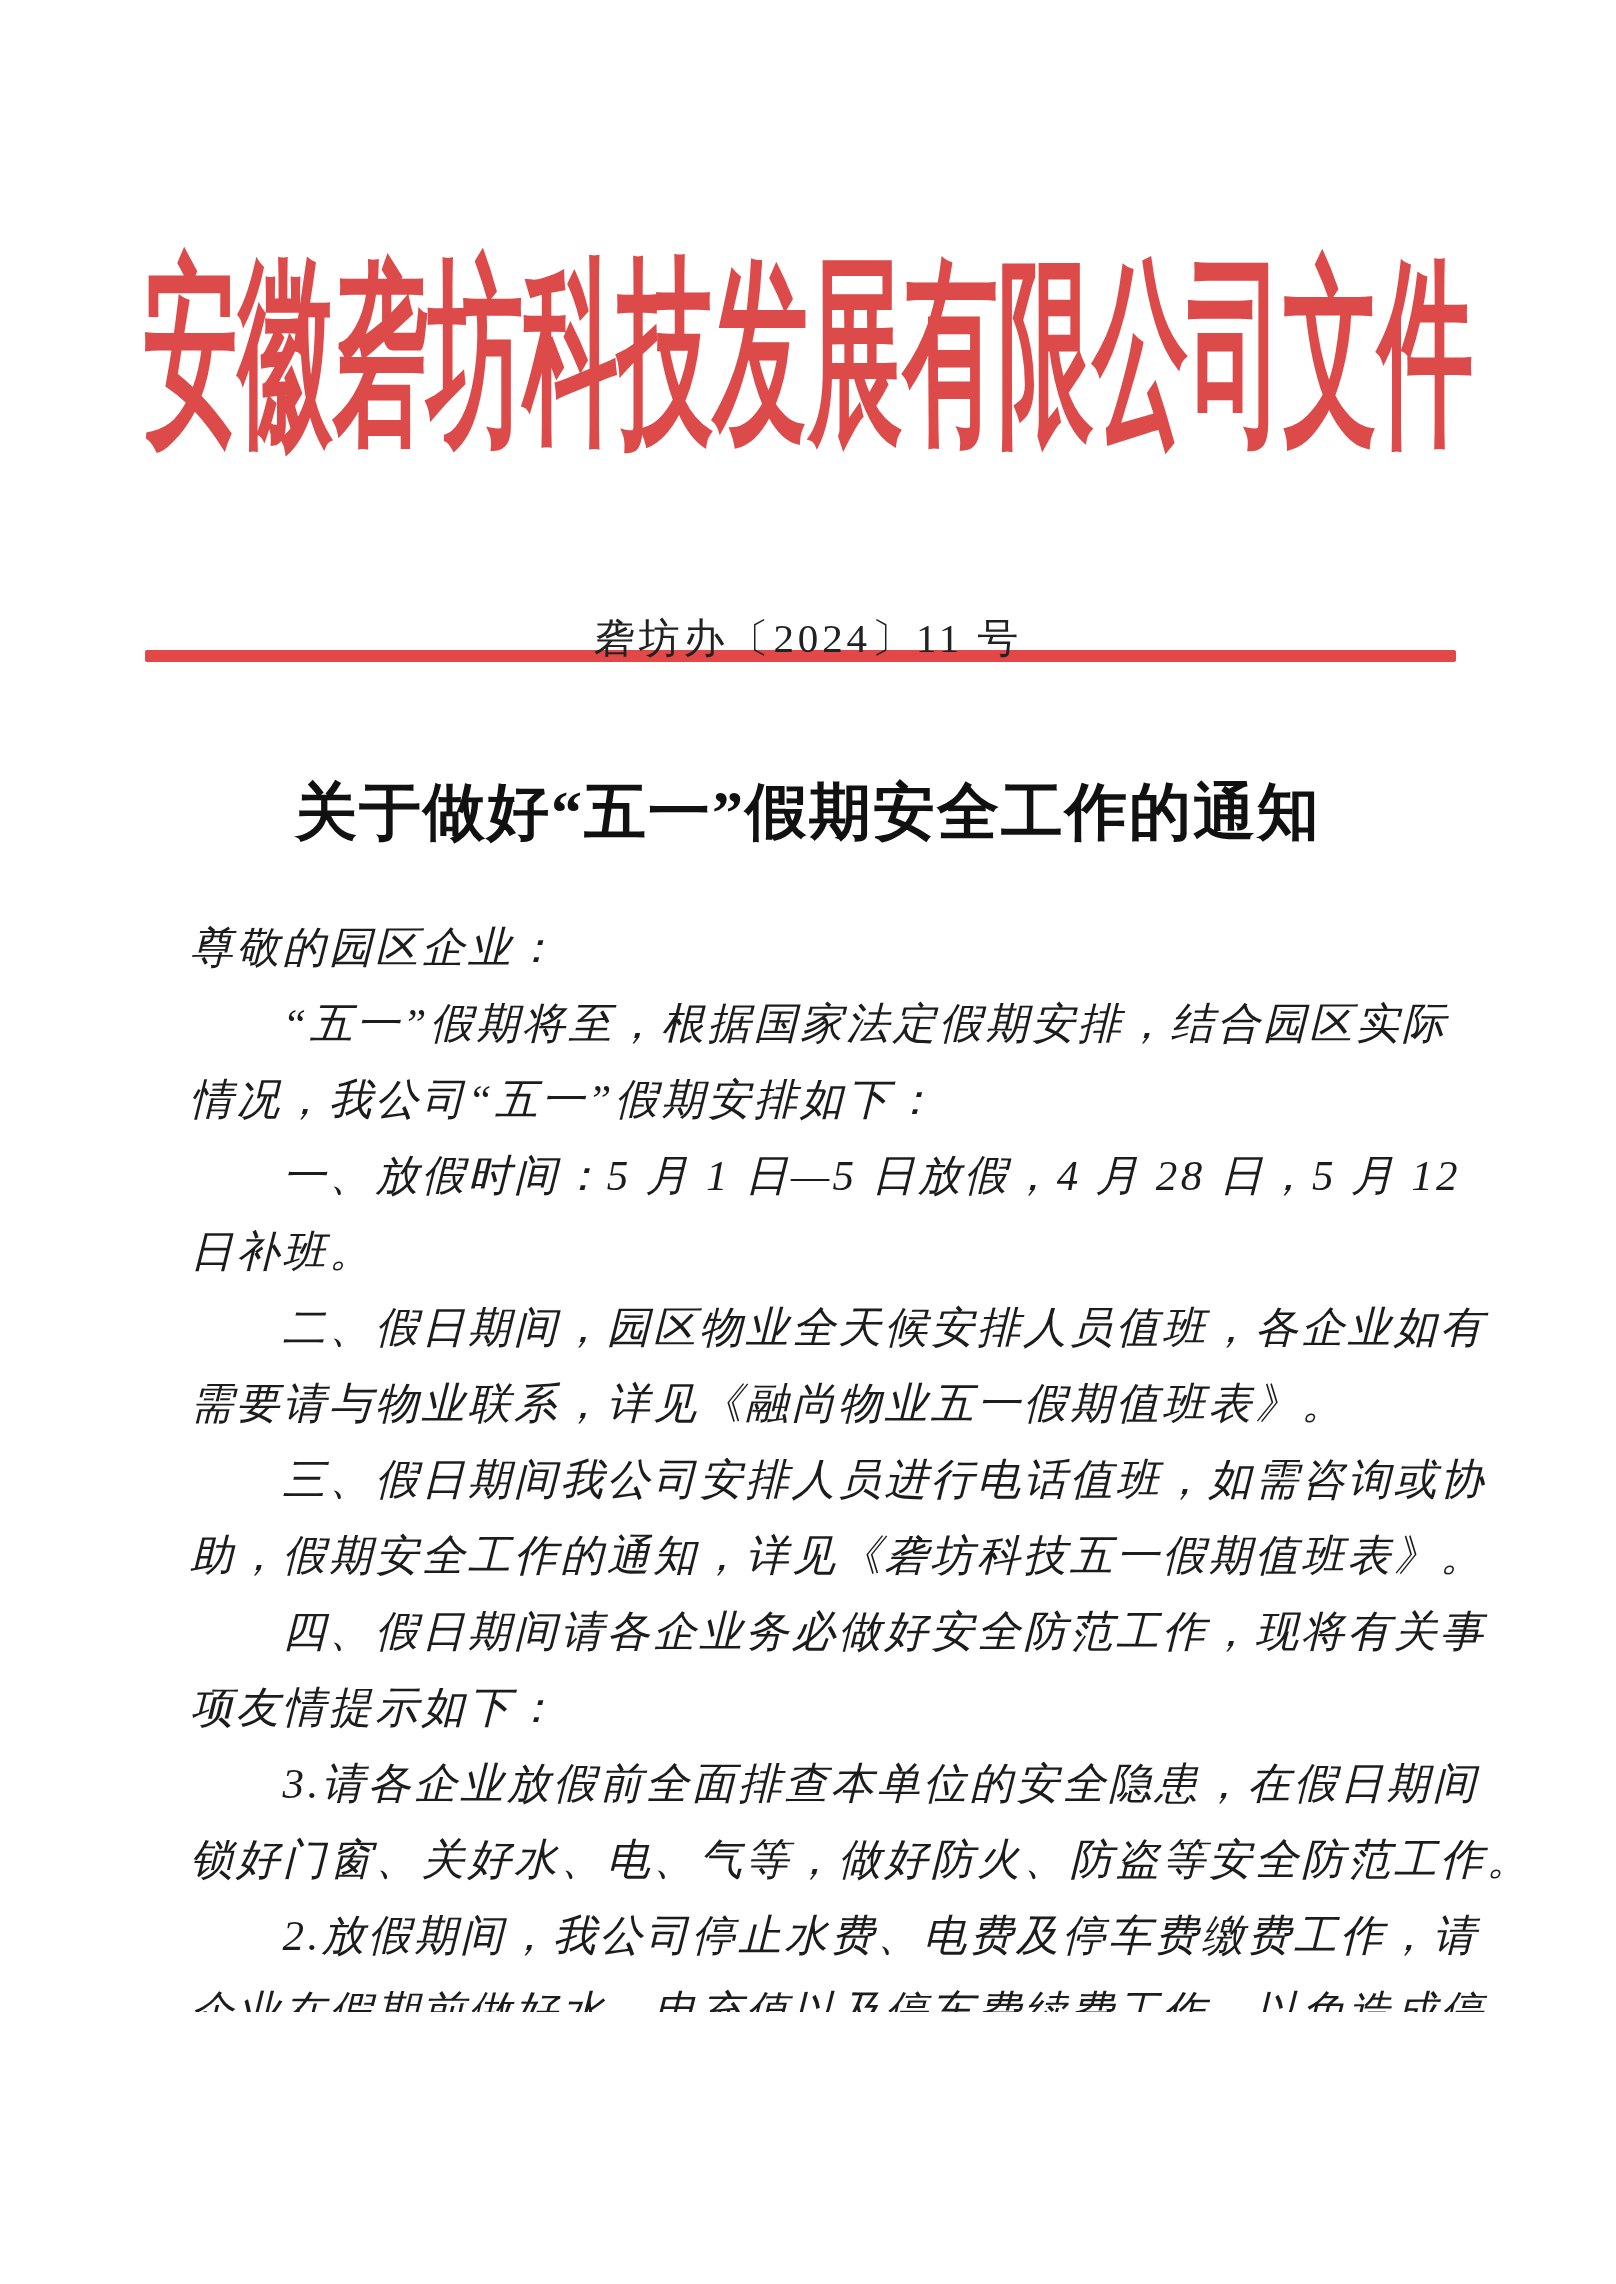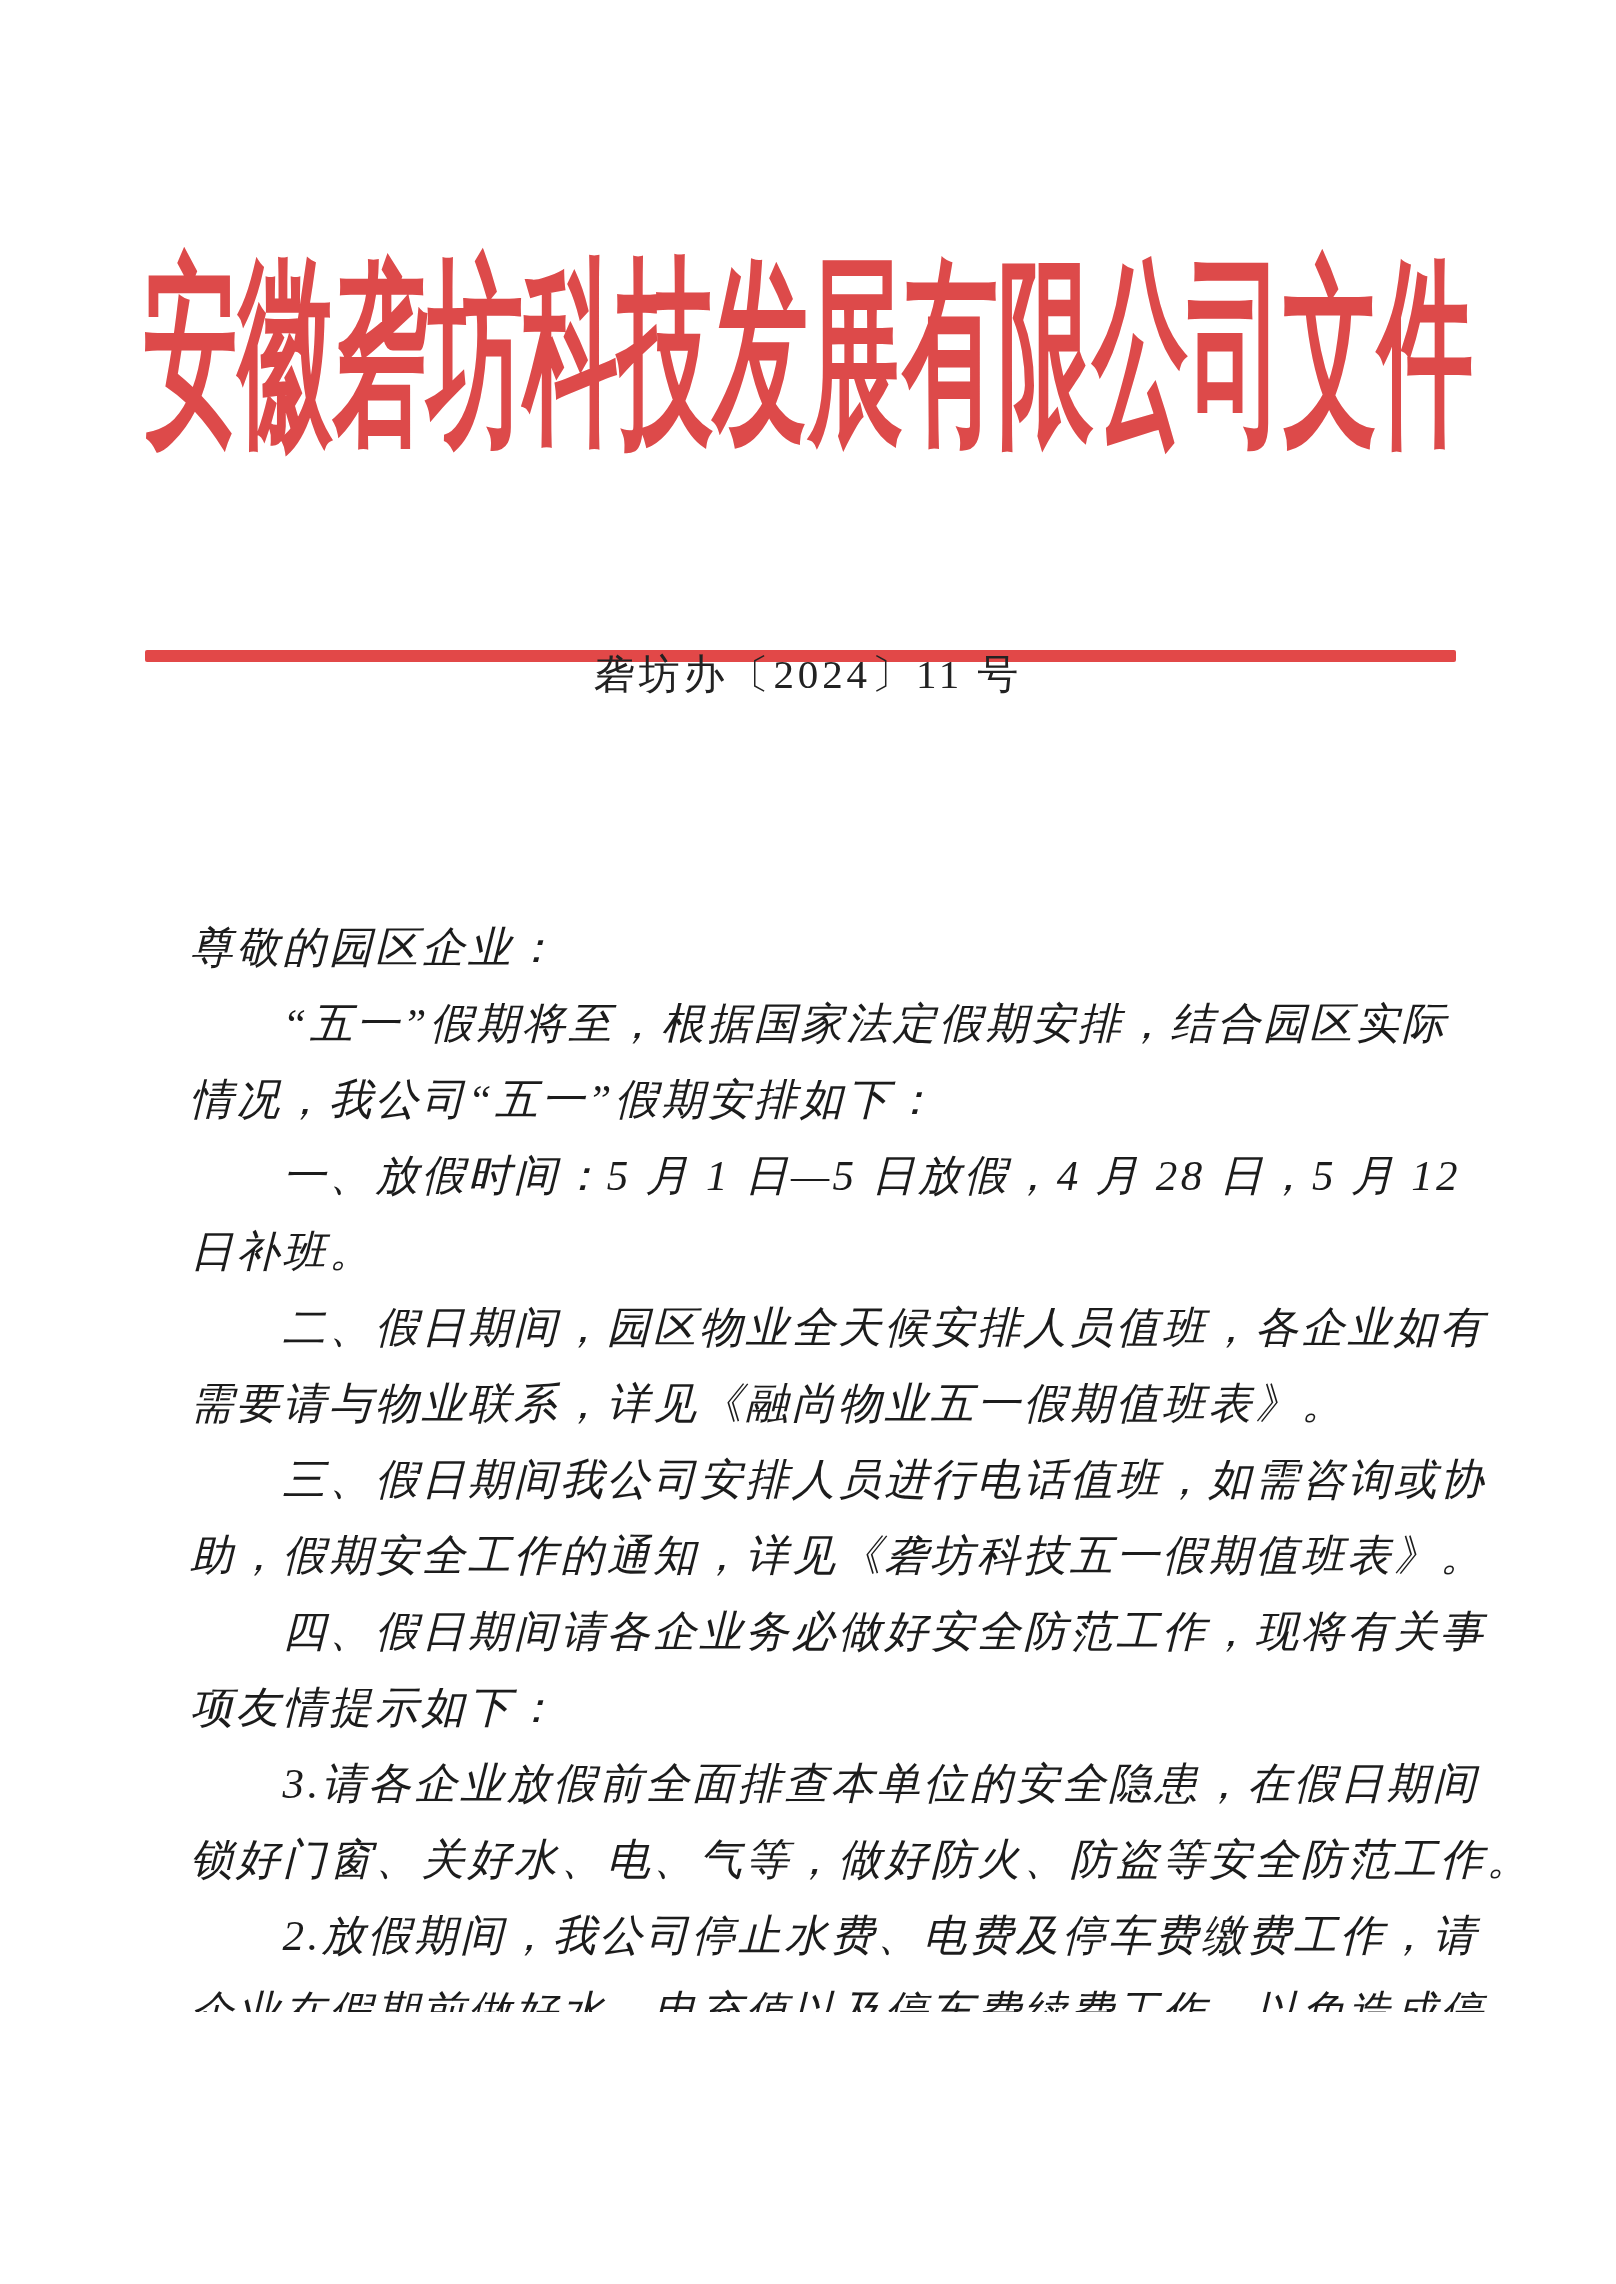--- a/index.html
+++ b/index.html
@@ -36,21 +36,20 @@
     position: absolute;
     top: 611px;
     left: 0;
     width: 100%;
     text-align: center;
     font-size: 41px;
     letter-spacing: 3.9px;
     color: #222222;
     white-space: pre;
     z-index: 2;
-    margin-top: 36px;
   }
   
   .red-rule {
     position: absolute;
     left: 145px;
     top: 650px;
     width: 1311px;
     height: 11.7px;
     background: #e24848;
     border-radius: 2px;
@@ -92,20 +91,21 @@
 <div class="page">
 
   <div class="red-header">
     <span class="stretch">安徽砻坊科技发展有限公司文件</span>
   </div>
 
   <div class="doc-number">砻坊办〔2024〕11 号</div>
 
   <div class="red-rule"></div>
 
+  <div class="notice-title">关于做好“五一”假期安全工作的通知</div>
 
   <div class="body-text">
     <div class="body-line">尊敬的园区企业：</div>
     <div class="body-line">　　“五一”假期将至，根据国家法定假期安排，结合园区实际</div>
     <div class="body-line">情况，我公司“五一”假期安排如下：</div>
     <div class="body-line">　　一、放假时间：5 月 1 日—5 日放假，4 月 28 日，5 月 12</div>
     <div class="body-line">日补班。</div>
     <div class="body-line">　　二、假日期间，园区物业全天候安排人员值班，各企业如有</div>
     <div class="body-line">需要请与物业联系，详见《融尚物业五一假期值班表》。</div>
     <div class="body-line">　　三、假日期间我公司安排人员进行电话值班，如需咨询或协</div>

